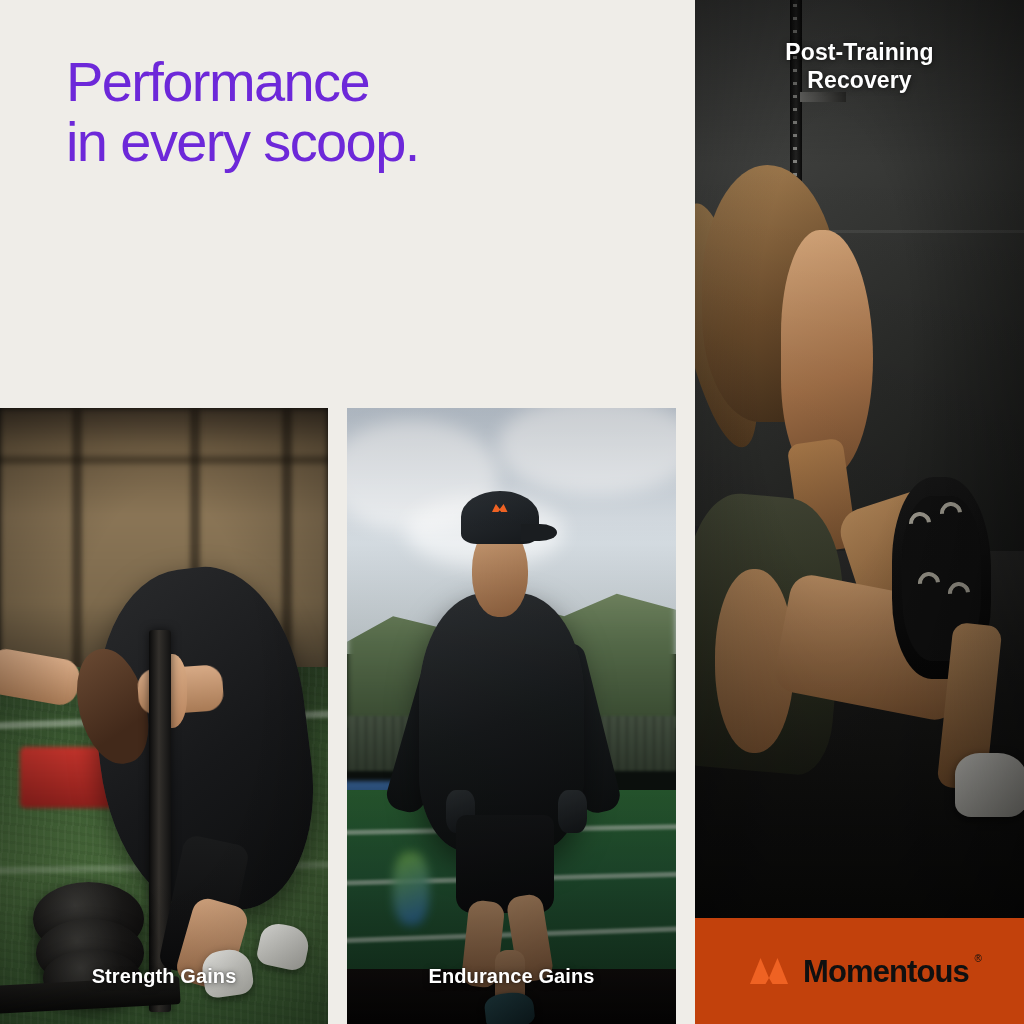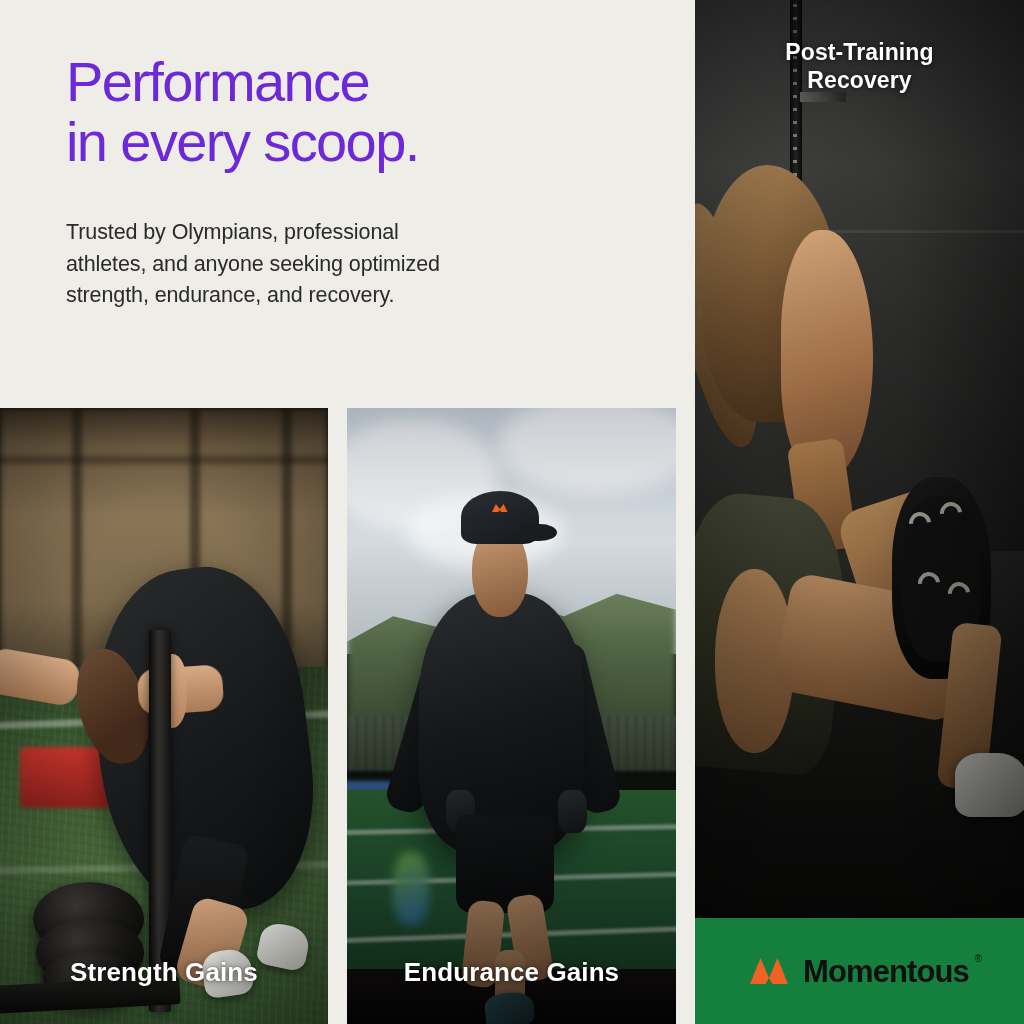--- a/index.html
+++ b/index.html
@@ -56,21 +56,21 @@
     position:absolute;
     left:0; right:0;
     color:#ffffff;
     font-weight:700;
     text-align:center;
     letter-spacing:0.1px;
     text-shadow:0 1px 6px rgba(0,0,0,.55), 0 0 2px rgba(0,0,0,.4);
     z-index:6;
     white-space:pre-line;
   }
-  .caption-bottom { bottom:36px; font-size:26px; }
+  .caption-bottom { bottom:36px; font-size:20px; }
   .caption-top    { top:38px; font-size:23px; line-height:1.22; }
 
   
   .scene-sled { position:absolute; inset:0; background:#0d0d0b; }
   .sled-wall {
     position:absolute; left:0; top:0; width:100%; height:44%;
     background:
       linear-gradient(180deg,#3a3024 0%,#6e5c42 14%,#8a7556 40%,#7d6a4d 72%,#4a3f2e 100%);
     filter:blur(3px);
   }
@@ -400,21 +400,21 @@
       linear-gradient(180deg, rgba(0,0,0,.42) 0%, rgba(0,0,0,0) 18%, rgba(0,0,0,.30) 100%);
   }
 
   
   .brand-lockup {
     position:absolute;
     left:695px; top:918px;
     width:329px; height:106px;
     display:flex; align-items:center; justify-content:center;
     gap:15px;
-    background:#15803d;
+    background:#c2410c;
   }
   .brand-mark {
     width:38px; height:26px;
     flex:0 0 auto;
   }
   .brand-name {
     font-size:31px;
     font-weight:700;
     letter-spacing:-0.9px;
     color:#101010;
@@ -430,23 +430,20 @@
   }
 </style>
 </head>
 <body>
 
 <div class="ad-root">
 
   <div class="copy-block">
     <h1 class="headline">Performance
 in every scoop.</h1>
-    <p class="subcopy">Trusted by Olympians, professional
-athletes, and anyone seeking optimized
-strength, endurance, and recovery.</p>
   </div>
 
   <div class="photo-panel panel-left">
     <div class="scene-sled">
       <div class="sled-wall"></div>
       <div class="sled-wall-post" style="left:22%"></div>
       <div class="sled-wall-post" style="left:58%"></div>
       <div class="sled-wall-post" style="left:86%"></div>
 
       <div class="sled-turf"></div>

